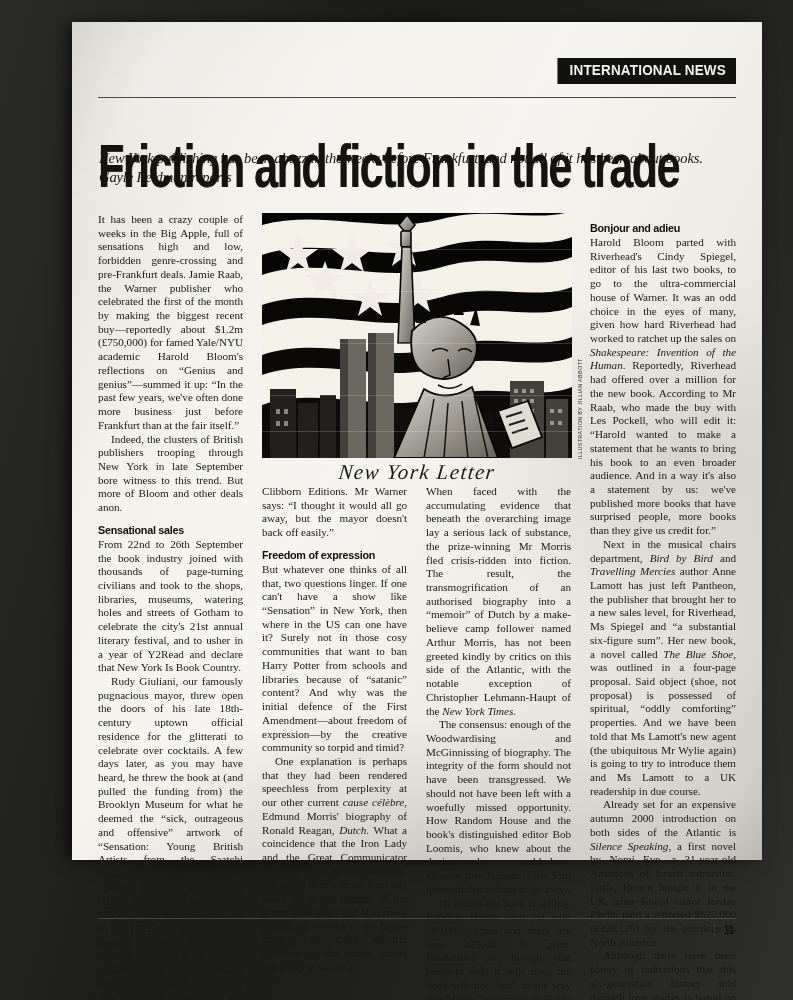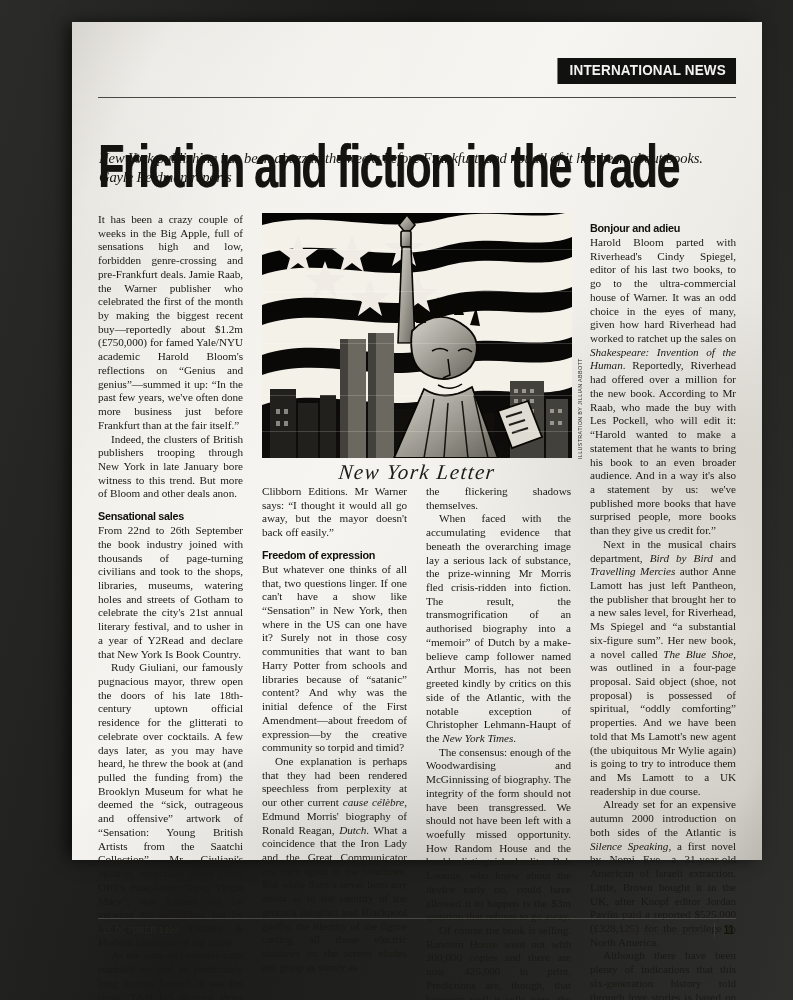--- a/index.html
+++ b/index.html
@@ -380,38 +380,37 @@
           </g>
         </svg>
       </div>
       <div class="art-credit">ILLUSTRATION BY JILLIAN ABBOTT</div>
       <div class="art-caption">New York Letter</div>
 
       <div class="cols">
 
         <div class="col c1">
           <p>It has been a crazy couple of weeks in the Big Apple, full of sensations high and low, forbidden genre-crossing and pre-Frankfurt deals. Jamie Raab, the Warner publisher who celebrated the first of the month by making the biggest recent buy—reportedly about $1.2m (£750,000) for famed Yale/NYU academic Harold Bloom's reflections on “Genius and genius”—summed it up: “In the past few years, we've often done more business just before Frankfurt than at the fair itself.”</p>
-          <p>Indeed, the clusters of British publishers trooping through New York in late January bore witness to this trend. But more of Bloom and other deals anon.</p>
+          <p>Indeed, the clusters of British publishers trooping through New York in late September bore witness to this trend. But more of Bloom and other deals anon.</p>
           <h3 class="subhead">Sensational sales</h3>
           <p class="noindent">From 22nd to 26th September the book industry joined with thousands of page-turning civilians and took to the shops, libraries, museums, watering holes and streets of Gotham to celebrate the city's 21st annual literary festival, and to usher in a year of Y2Read and declare that New York Is Book Country.</p>
           <p>Rudy Giuliani, our famously pugnacious mayor, threw open the doors of his late 18th-century uptown official residence for the glitterati to celebrate over cocktails. A few days later, as you may have heard, he threw the book at (and pulled the funding from) the Brooklyn Museum for what he deemed the “sick, outrageous and offensive” artwork of “Sensation: Young British Artists from the Saatchi Collection”. Mr Giuliani's opinion, especially about Chris Ofili's dung-laden “Holy Virgin Mary”, was formed not by viewing the exhibition, but by looking at the Thames &amp; Hudson catalogue of the show.</p>
           <p><span>As the suits and counter-suits rumbled on and as predictably long queues formed to see the show, T&amp;H US director Peter Warner went to press with the catalogue, and the latest reprint has brought the US in-print figure to a very healthy 10,000 copies. Wholesaler Abrams also reports brisk interest in </span></p>
         </div>
 
         <div class="col c2">
           <div class="art-gap-2"></div>
           <p class="noindent">Clibborn Editions. Mr Warner says: “I thought it would all go away, but the mayor doesn't back off easily.”</p>
           <h3 class="subhead">Freedom of expression</h3>
           <p class="noindent">But whatever one thinks of all that, two questions linger. If one can't have a show like “Sensation” in New York, then where in the US can one have it? Surely not in those cosy communities that want to ban Harry Potter from schools and libraries because of “satanic” content? And why was the initial defence of the First Amendment—about freedom of expression—by the creative community so torpid and timid?</p>
           <p><span>One explanation is perhaps that they had been rendered speechless from perplexity at our other current </span><span class="it">cause célèbre</span><span>, Edmund Morris' biography of Ronald Reagan, </span><span class="it">Dutch</span><span>. What a coincidence that the Iron Lady and the Great Communicator are once again in the headlines. But while there's never been any doubt as to the identity of the grocer's daughter and Blackpool gadfly, the identity of the figure casting all those electric shadows on the screen eludes our grasp as surely as</span></p>
         </div>
 
         <div class="col c3">
           <div class="art-gap-3"></div>
-          <p class="noindent">the flickering shadows themselves.</p>
           <p><span>When faced with the accumulating evidence that beneath the overarching image lay a serious lack of substance, the prize-winning Mr Morris fled crisis-ridden into fiction. The result, the transmogrification of an authorised biography into a “memoir” of Dutch by a make-believe camp follower named Arthur Morris, has not been greeted kindly by critics on this side of the Atlantic, with the notable exception of Christopher Lehmann-Haupt of the </span><span class="it">New York Times</span><span>.</span></p>
           <p>The consensus: enough of the Woodwardising and McGinnissing of biography. The integrity of the form should not have been transgressed. We should not have been left with a woefully missed opportunity. How Random House and the book's distinguished editor Bob Loomis, who knew about the device early on, could have allowed it to happen is the $3m question that refuses to go away.</p>
           <p>Of course the book is selling. Random House went out with 300,000 copies and there are now 425,000 in print. Predictions are, though, that however well it sells now, the book will not “last” in the way that Morris' biography of Teddy Roosevelt has. Make that another one for the Gipper—and yet another author for agent Andrew</p>
         </div>
 
         <div class="col c4">
           <h3 class="subhead">Bonjour and adieu</h3>
           <p class="noindent"><span>Harold Bloom parted with Riverhead's Cindy Spiegel, editor of his last two books, to go to the ultra-commercial house of Warner. It was an odd choice in the eyes of many, given how hard Riverhead had worked to ratchet up the sales on </span><span class="it">Shakespeare: Invention of the Human</span><span>. Reportedly, Riverhead had offered over a million for the new book. According to Mr Raab, who made the buy with Les Pockell, who will edit it: “Harold wanted to make a statement that he wants to bring his book to an even broader audience. And in a way it's also a statement by us: we've published more books that have surprised people, more books than they give us credit for.”</span></p>
           <p><span>Next in the musical chairs department, </span><span class="it">Bird by Bird</span><span> and </span><span class="it">Travelling Mercies</span><span> author Anne Lamott has just left Pantheon, the publisher that brought her to a new sales level, for Riverhead, Ms Spiegel and “a substantial six-figure sum”. Her new book, a novel called </span><span class="it">The Blue Shoe</span><span>, was outlined in a four-page proposal. Said object (shoe, not proposal) is possessed of spiritual, “oddly comforting” properties. And we have been told that Ms Lamott's new agent (the ubiquitous Mr Wylie again) is going to try to introduce them and Ms Lamott to a UK readership in due course.</span></p>
           <p><span>Already set for an expensive autumn 2000 introduction on both sides of the Atlantic is </span><span class="it">Silence Speaking</span><span>, a first novel by Nomi Eve, a 31-year-old American of Israeli extraction. Little, Brown bought it in the UK, after Knopf editor Jordan Pavlin paid a reported $525,000 (£328,125) for the privilege in North America.</span></p>

